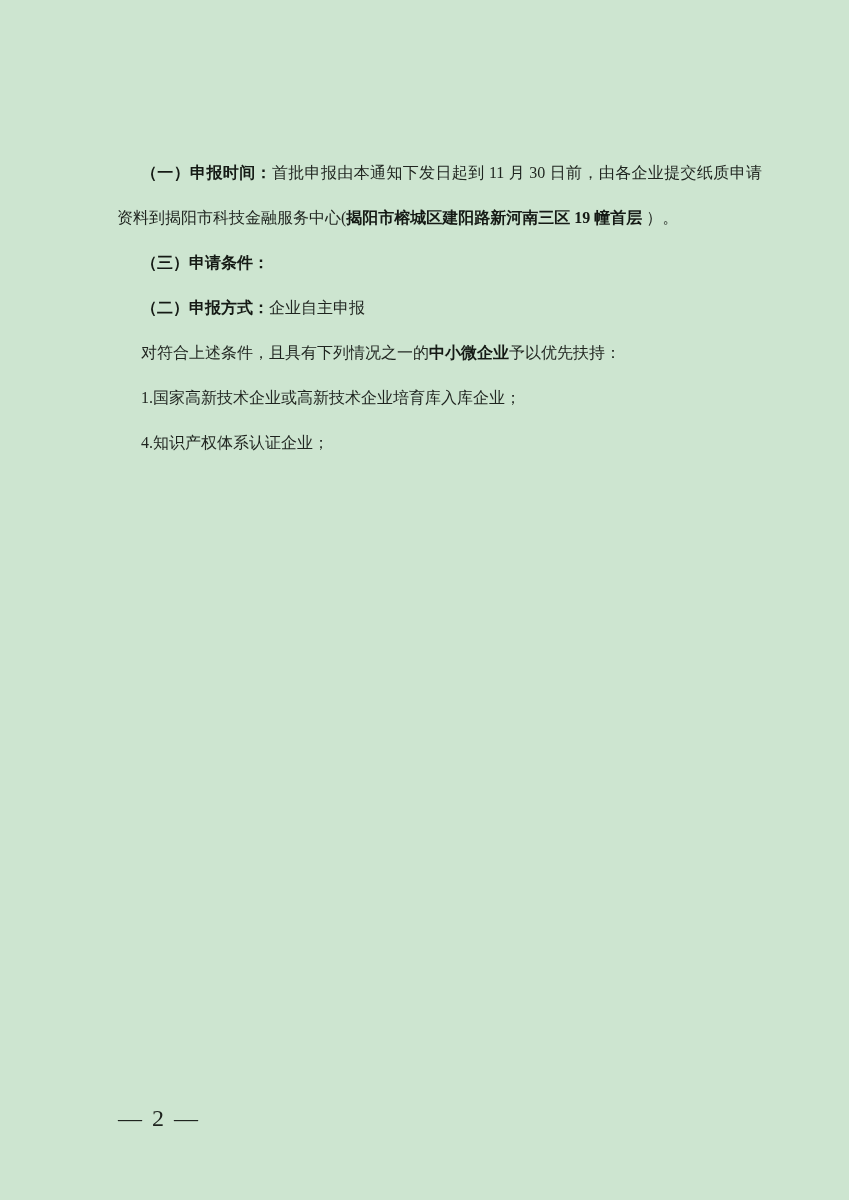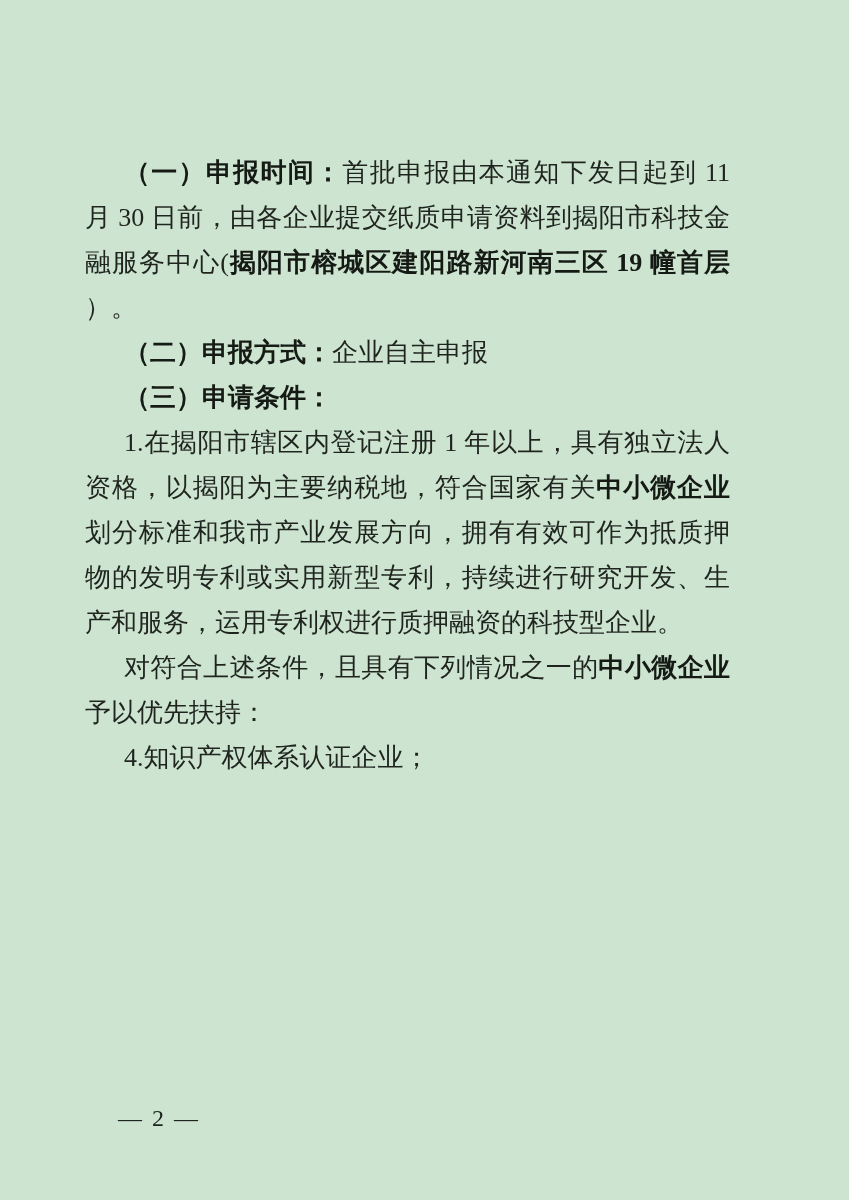--- a/index.html
+++ b/index.html
@@ -14,24 +14,24 @@
     font-family: "Liberation Serif", "DejaVu Serif", serif;
     color: #1f241f;
     overflow: hidden;
   }
   .sheet {
     position: absolute;
     inset: 0;
   }
   .doc {
     position: absolute;
-    left: 85px;
+    left: 117px;
     top: 150px;
     width: 645px;
-    font-size: 26px;
+    font-size: 16px;
     line-height: 45px;
     text-align: justify;
     text-justify: inter-character;
     word-break: break-all;
   }
   .para {
     margin: 0;
     text-indent: 1.5em;
   }
   .b {
@@ -46,22 +46,22 @@
     line-height: 40px;
     letter-spacing: 2px;
   }
 </style>
 </head>
 <body style="background: rgb(205, 229, 208); color: rgb(31, 36, 31);">
 
 <div class="sheet">
   <main class="doc">
       <p class="para"><span class="b">（一）申报时间：</span><span>首批申报由本通知下发日起到 11 月 30 日前，由各企业提交纸质申请资料到揭阳市科技金融服务中心(</span><span class="b">揭阳市榕城区建阳路新河南三区 19 幢首层</span><span> ）。</span></p>
+      <p class="para"><span class="b">（三）申请条件：</span></p>
       <p class="para"><span class="b">（二）申报方式：</span><span>企业自主申报</span></p>
-      <p class="para"><span class="b">（三）申请条件：</span></p>
-      <p class="para"><span>1.在揭阳市辖区内登记注册 1 年以上，具有独立法人资格，以揭阳为主要纳税地，符合国家有关</span><span class="b">中小微企业</span><span>划分标准和我市产业发展方向，拥有有效可作为抵质押物的发明专利或实用新型专利，持续进行研究开发、生产和服务，运用专利权进行质押融资的科技型企业。</span></p>
       <p class="para"><span>对符合上述条件，且具有下列情况之一的</span><span class="b">中小微企业</span><span>予以优先扶持：</span></p>
+      <p class="para"><span>1.国家高新技术企业或高新技术企业培育库入库企业；</span></p>
       <p class="para"><span>4.知识产权体系认证企业；</span></p>
     </main>
   <div class="footer">
     <span>— 2 —</span>
   </div>
 </div>
 
 </body></html>

